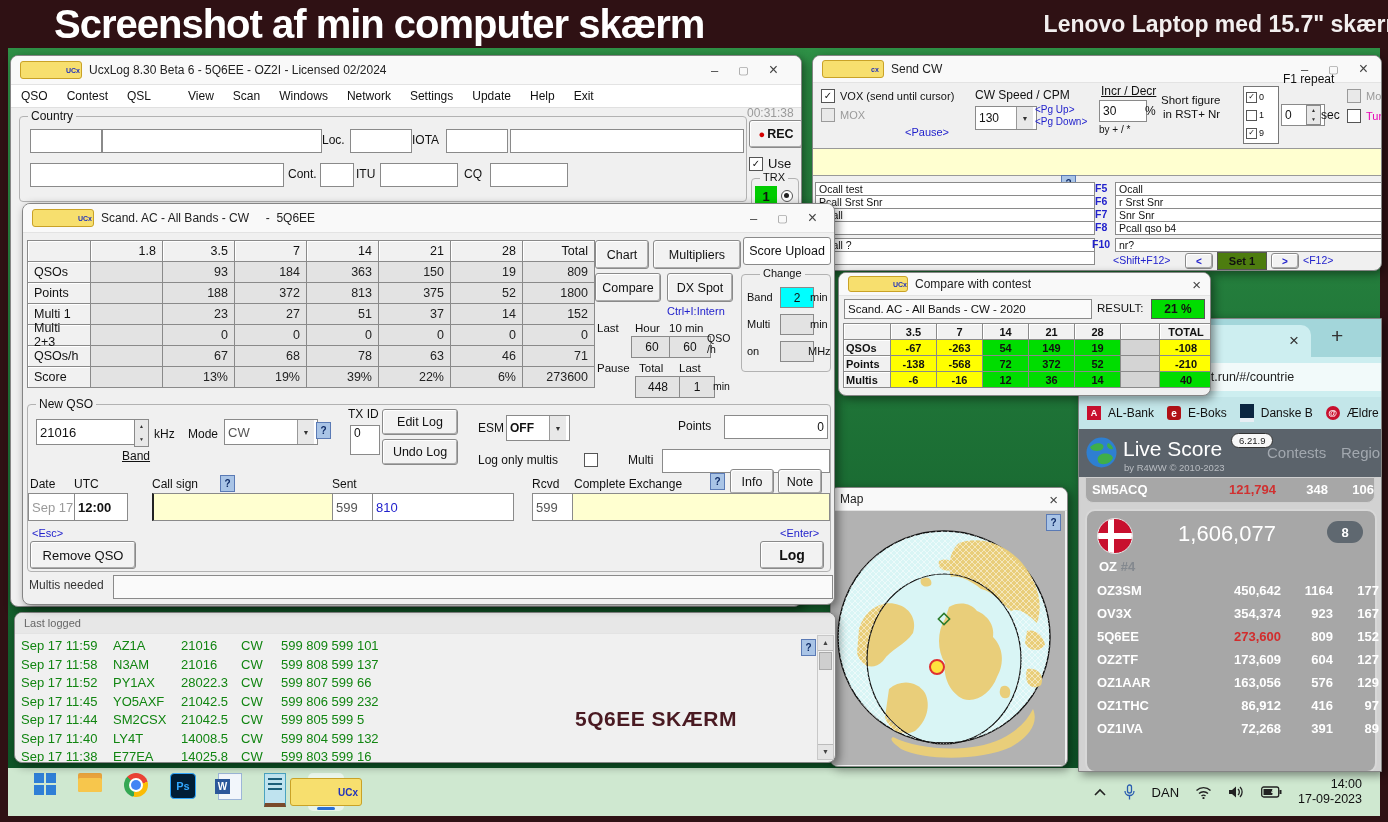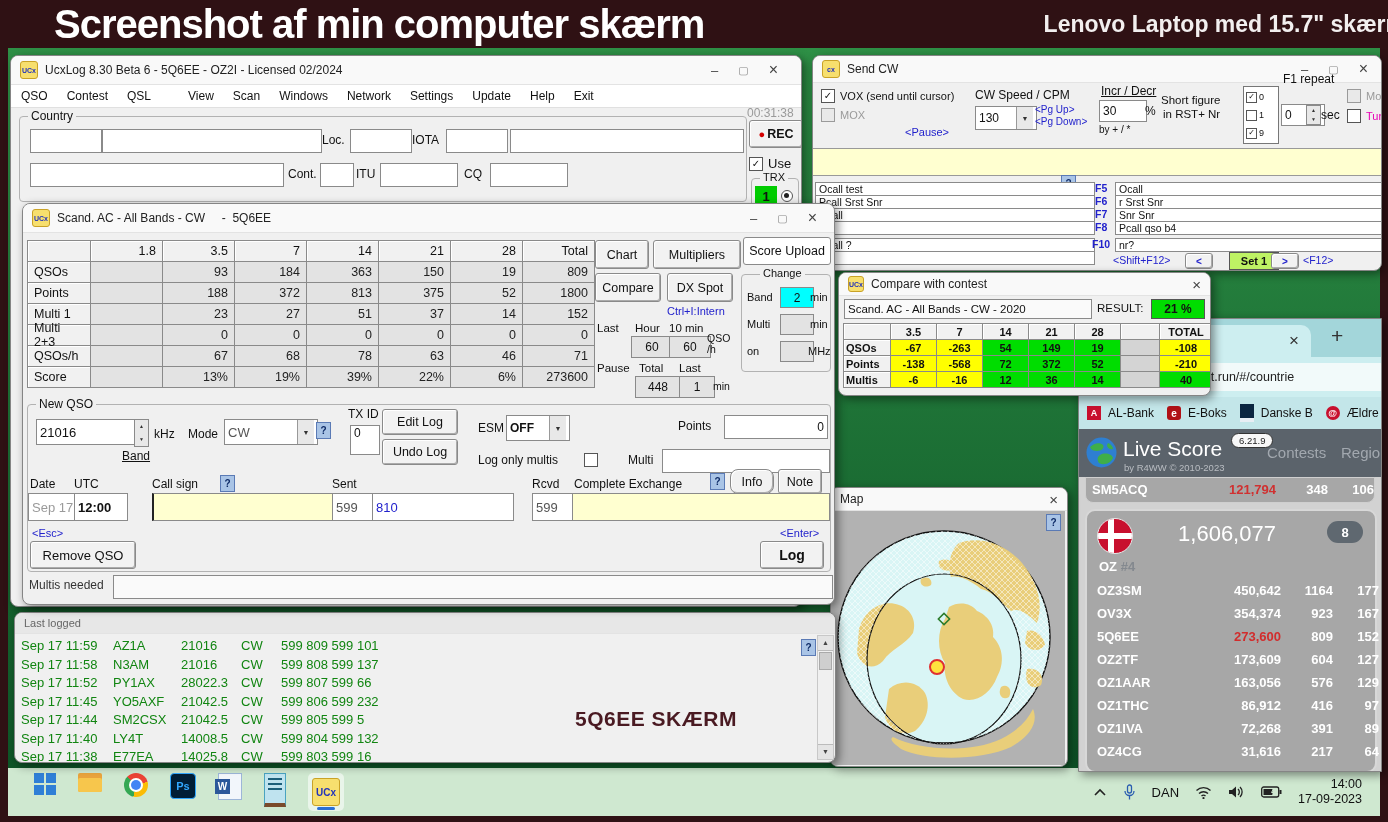--- a/index.html
+++ b/index.html
@@ -7,21 +7,21 @@
        font-family:"Liberation Sans",sans-serif;color:#111;}
   .a{position:absolute;}
   .desktop{left:8px;top:48px;width:1372px;height:720px;background:linear-gradient(180deg,#2e9046,#0e5527);}
   .win{position:absolute;background:#f0f0f0;border:1px solid #858585;border-radius:8px;
        box-shadow:3px 3px 10px rgba(0,0,0,.45);overflow:hidden;}
   .tbar{height:28px;display:flex;align-items:center;padding:0 9px;gap:7px;background:#f9f9f9;
         font-size:12px;color:#222;border-bottom:1px solid #e3e3e3;}
   .wbtns{margin-left:auto;display:flex;gap:20px;align-items:center;color:#444;font-size:13px;}
   .wg{cursor:default;line-height:1;}
   .ucxico{width:16px;height:16px;background:#f7df6e;border:1px solid #c9a227;border-radius:3px;
-          color:#2233bb;font-weight:bold;font-size:7px;display:flex;align-items:center;justify-content:center;flex:none;}
+          color:#2233bb;font-weight:bold;font-size:7px;display:flex;align-items:center;justify-content:center;flex:none;padding-left:44px;}
   .inp{position:absolute;background:#fff;border:1px solid #8a8a8a;font-size:12px;display:flex;
        align-items:center;padding:0 3px;overflow:hidden;white-space:nowrap;}
   .yel{background:#ffffd0;}
   .btn{position:absolute;background:#f2f2f2;border:1px solid #8a8a8a;border-radius:3px;
        box-shadow:inset 1px 1px 0 #fff,inset -1px -1px 0 #ababab;display:flex;align-items:center;
        justify-content:center;font-size:12.5px;color:#111;white-space:nowrap;}
   .lbl{position:absolute;font-size:12px;white-space:nowrap;color:#111;}
   .hint{position:absolute;color:#2222cc;font-size:11px;white-space:nowrap;}
   .grp{position:absolute;border:1px solid #b2b2b2;border-radius:4px;}
   .grp>.lg{position:absolute;top:-8px;left:8px;background:#f0f0f0;padding:0 3px;font-size:12px;color:#111;}
@@ -204,21 +204,21 @@
   <span class="lbl" style="left:282px;top:139px;color:#2222cc;font-weight:bold;font-size:10.5px;">F6</span>
   <div class="inp" style="left:302px;top:139px;width:266px;height:12px;font-size:10.5px;">r Srst Snr</div>
   <span class="lbl" style="left:282px;top:152px;color:#2222cc;font-weight:bold;font-size:10.5px;">F7</span>
   <div class="inp" style="left:302px;top:152px;width:266px;height:12px;font-size:10.5px;">Snr Snr</div>
   <span class="lbl" style="left:282px;top:165px;color:#2222cc;font-weight:bold;font-size:10.5px;">F8</span>
   <div class="inp" style="left:302px;top:165px;width:266px;height:12px;font-size:10.5px;">Pcall qso b4</div>
   <span class="lbl" style="left:279px;top:182px;color:#2222cc;font-weight:bold;font-size:10.5px;">F10</span>
   <div class="inp" style="left:302px;top:182px;width:266px;height:12px;font-size:10.5px;">nr?</div>
   <span class="hint" style="left:300px;top:198px;font-size:10.5px;">&lt;Shift+F12&gt;</span>
   <div class="btn" style="left:372px;top:197px;width:26px;height:14px;font-size:10px;color:#2222cc;font-weight:bold;">&lt;</div>
-  <div style="position:absolute;left:404px;top:196px;width:48px;height:16px;background:#bef264;border:1px solid #555;font-size:11px;font-weight:bold;display:flex;align-items:center;justify-content:center;margin-left:12px;">Set 1</div>
+  <div style="position:absolute;left:404px;top:196px;width:48px;height:16px;background:#4d7c0f;border:1px solid #555;font-size:11px;font-weight:bold;display:flex;align-items:center;justify-content:center;">Set 1</div>
   <div class="btn" style="left:458px;top:197px;width:26px;height:14px;font-size:10px;color:#2222cc;font-weight:bold;">&gt;</div>
   <span class="hint" style="left:490px;top:198px;font-size:10.5px;">&lt;F12&gt;</span>
 </div>
 
 <div class="win" style="left:1078px;top:318px;width:302px;height:452px;z-index:5;border-radius:10px 0 0 0;background:#d2d2d2;">
   <div class="a" style="left:0;top:0;width:302px;height:38px;background:#a3d6da;">
     <div class="a" style="left:0;top:6px;width:232px;height:32px;background:#cdeef0;border-radius:10px 10px 0 0;display:flex;align-items:center;">
       <span style="margin-left:auto;margin-right:12px;font-size:17px;color:#333;">×</span>
     </div>
     <span class="a" style="left:252px;top:5px;font-size:21px;color:#333;">+</span>
@@ -311,26 +311,20 @@
             <span>86,912</span>
             <span>416</span>
             <span>97</span>
         </div>
         <div class="cardrow">
           <span>OZ1IVA</span>
             <span>72,268</span>
             <span>391</span>
             <span>89</span>
         </div>
-        <div class="cardrow">
-          <span>OZ4CG</span>
-            <span>31,616</span>
-            <span>217</span>
-            <span>64</span>
-        </div>
       </div>
     </div>
   </div>
 </div>
 
 <div class="win" style="left:830px;top:487px;width:236px;height:278px;z-index:20;">
   <div class="tbar" style="height:22px;">
     <span>Map</span>
     <span class="wbtns">
         <span class="wg" style="font-size:15px;">×</span>
@@ -510,21 +504,21 @@
     <div class="inp" style="left:634px;top:44px;width:160px;height:22px;"></div>
 
     <span class="lbl" style="left:2px;top:72px;">Date</span>
     <span class="lbl" style="left:46px;top:72px;">UTC</span>
     <span class="lbl" style="left:124px;top:72px;">Call sign</span>
     <div class="qhelp" style="left:192px;top:70px;">?</div>
     <span class="lbl" style="left:304px;top:72px;">Sent</span>
     <span class="lbl" style="left:504px;top:72px;">Rcvd</span>
     <span class="lbl" style="left:546px;top:72px;">Complete Exchange</span>
     <div class="qhelp" style="left:682px;top:68px;">?</div>
-    <div class="btn" style="left:702px;top:64px;width:42px;height:23px;border-radius:8px;">Info</div>
+    <div class="btn" style="left:702px;top:64px;width:42px;height:23px;">Info</div>
     <div class="btn" style="left:750px;top:64px;width:42px;height:23px;">Note</div>
 
     <div class="inp" style="left:0px;top:88px;width:44px;height:26px;color:#9a9a9a;font-size:13px;">Sep 17</div>
     <div class="inp" style="left:46px;top:88px;width:46px;height:26px;font-size:13px;font-weight:bold;">12:00</div>
     <div class="inp yel" style="left:124px;top:88px;width:176px;height:26px;border-left:2px solid #222;"></div>
     <div class="inp" style="left:304px;top:88px;width:38px;height:26px;font-size:13px;color:#555;">599</div>
     <div class="inp" style="left:344px;top:88px;width:134px;height:26px;font-size:13px;color:#2222cc;">810</div>
     <div class="inp" style="left:504px;top:88px;width:38px;height:26px;font-size:13px;color:#555;">599</div>
     <div class="inp yel" style="left:544px;top:88px;width:250px;height:26px;"></div>
 

